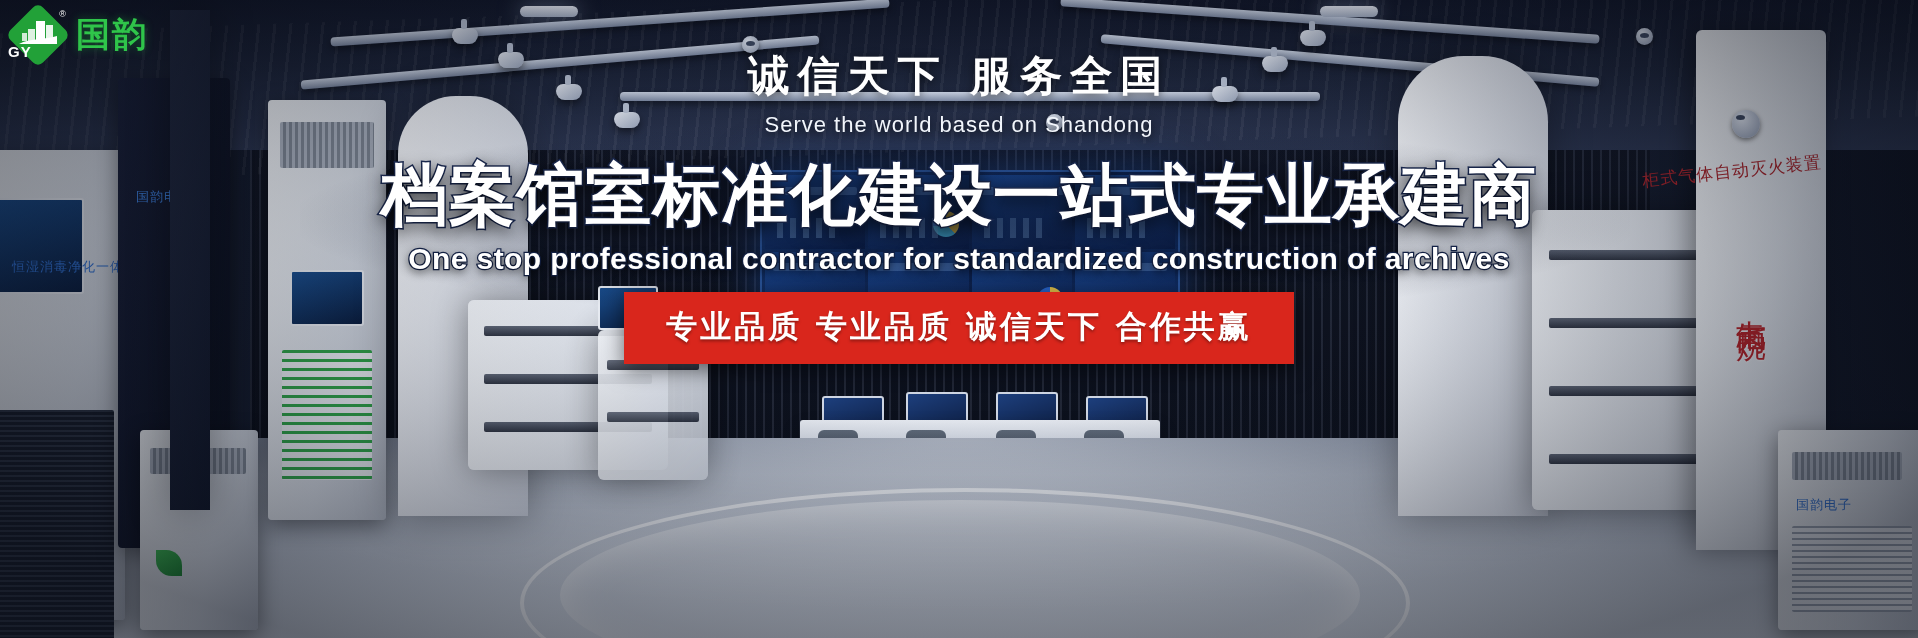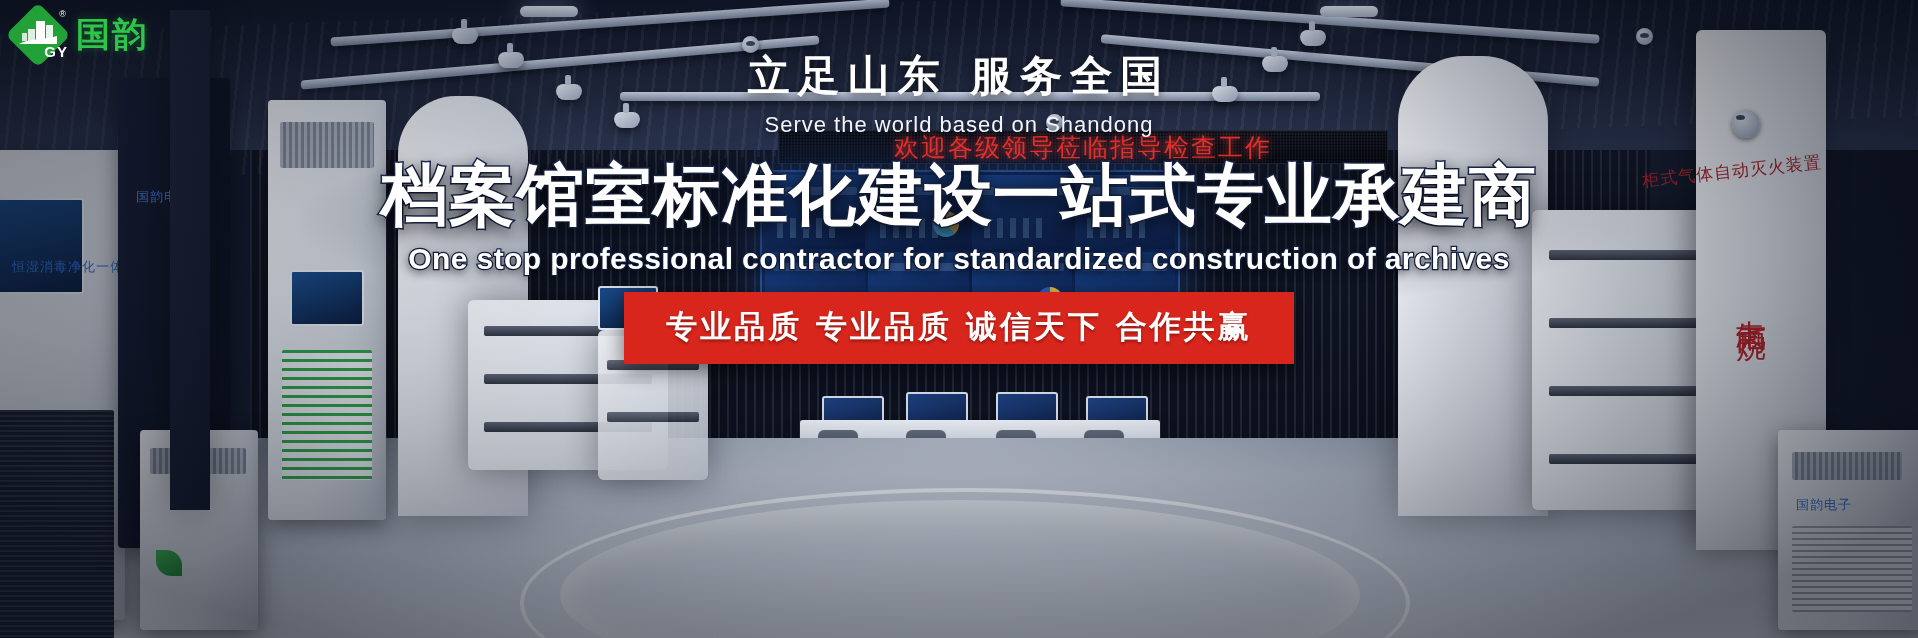--- a/index.html
+++ b/index.html
@@ -273,21 +273,21 @@
     background:#22a138; transform:rotate(45deg); border-radius:7px;
   }
   .logo-glyph{
     position:absolute; inset:0; display:flex; align-items:center; justify-content:center;
     flex-direction:column;
   }
   .logo-reg{
     position:absolute; right:2px; top:4px; color:#fff; font-size:9px;
   }
   .logo-gy{
-    position:absolute; left:0; right:0; bottom:5px; text-align:right;
+    position:absolute; left:0; right:0; bottom:5px; text-align:left;
     color:#fff; font-weight:bold; font-size:15px; letter-spacing:1px;
     font-family:"Liberation Sans",sans-serif;
   }
   .logo-name{
     color:#2fc54a; font-size:34px; font-weight:bold; letter-spacing:2px;
     font-family:"DejaVu Sans","Liberation Sans",sans-serif;
     text-shadow:0 0 8px rgba(30,170,60,.45);
   }
 
   
@@ -371,23 +371,20 @@
     <div class="spot" style="left:556px; top:84px;"></div>
     <div class="spot" style="left:614px; top:112px;"></div>
     <div class="spot" style="left:1300px; top:30px;"></div>
     <div class="spot" style="left:1262px; top:56px;"></div>
     <div class="spot" style="left:1212px; top:86px;"></div>
 
     <div class="sprinkler" style="left:742px; top:36px;"></div>
     <div class="sprinkler" style="left:1046px; top:114px;"></div>
     <div class="sprinkler" style="left:1636px; top:28px;"></div>
 
-    <div class="led-strip">
-      <div class="led-text">欢迎各级领导莅临指导检查工作</div>
-    </div>
 
     <div class="videowall">
       <div class="vw-cell"></div>
       <div class="vw-cell">
           <span class="vw-donut"></span>
         </div>
       <div class="vw-cell"></div>
       <div class="vw-cell"></div>
       <div class="vw-cell"></div>
       <div class="vw-cell"></div>
@@ -507,21 +504,21 @@
           <path d="M1 26 C12 20, 26 22, 39 18 L39 26 Z" fill="#ffffff"></path>
         </svg>
       </div>
       <div class="logo-reg">®</div>
       <div class="logo-gy">GY</div>
     </div>
     <div class="logo-name">国韵</div>
   </div>
 
   <div class="copy">
-    <div class="tagline-cn">立足山东 服务全国</div>
+    <div class="tagline-cn">诚信天下 服务全国</div>
     <div class="tagline-en">Serve the world based on Shandong</div>
     <div class="headline">档案馆室标准化建设一站式专业承建商</div>
     <div class="subline">One stop professional contractor for standardized construction of archives</div>
     <div class="cta-wrap">
       <div class="cta">专业品质  专业品质  诚信天下  合作共赢</div>
     </div>
   </div>
 
 </div>
 

